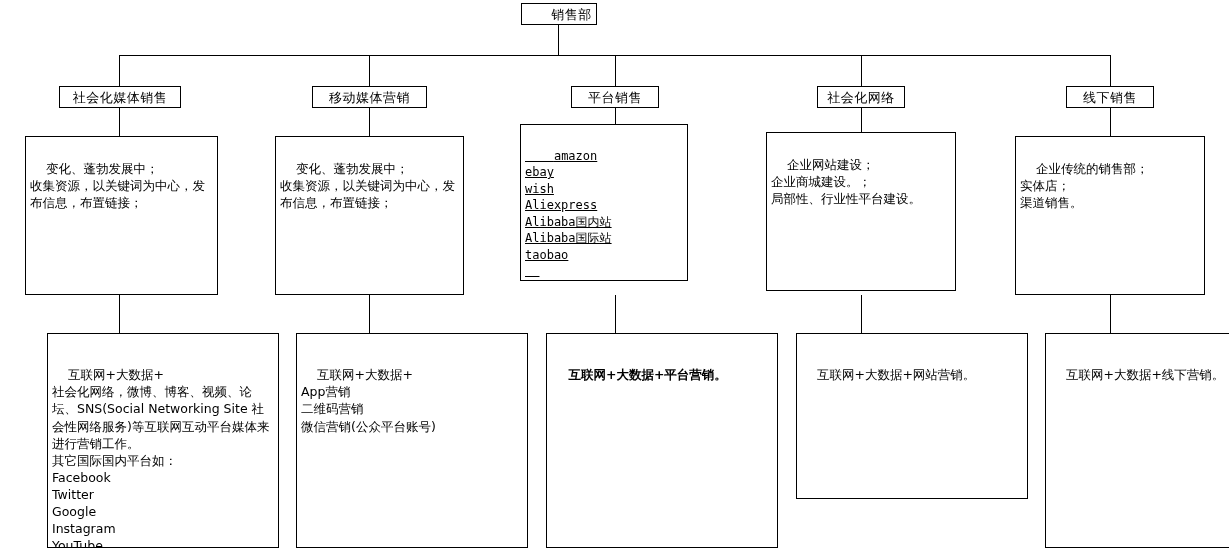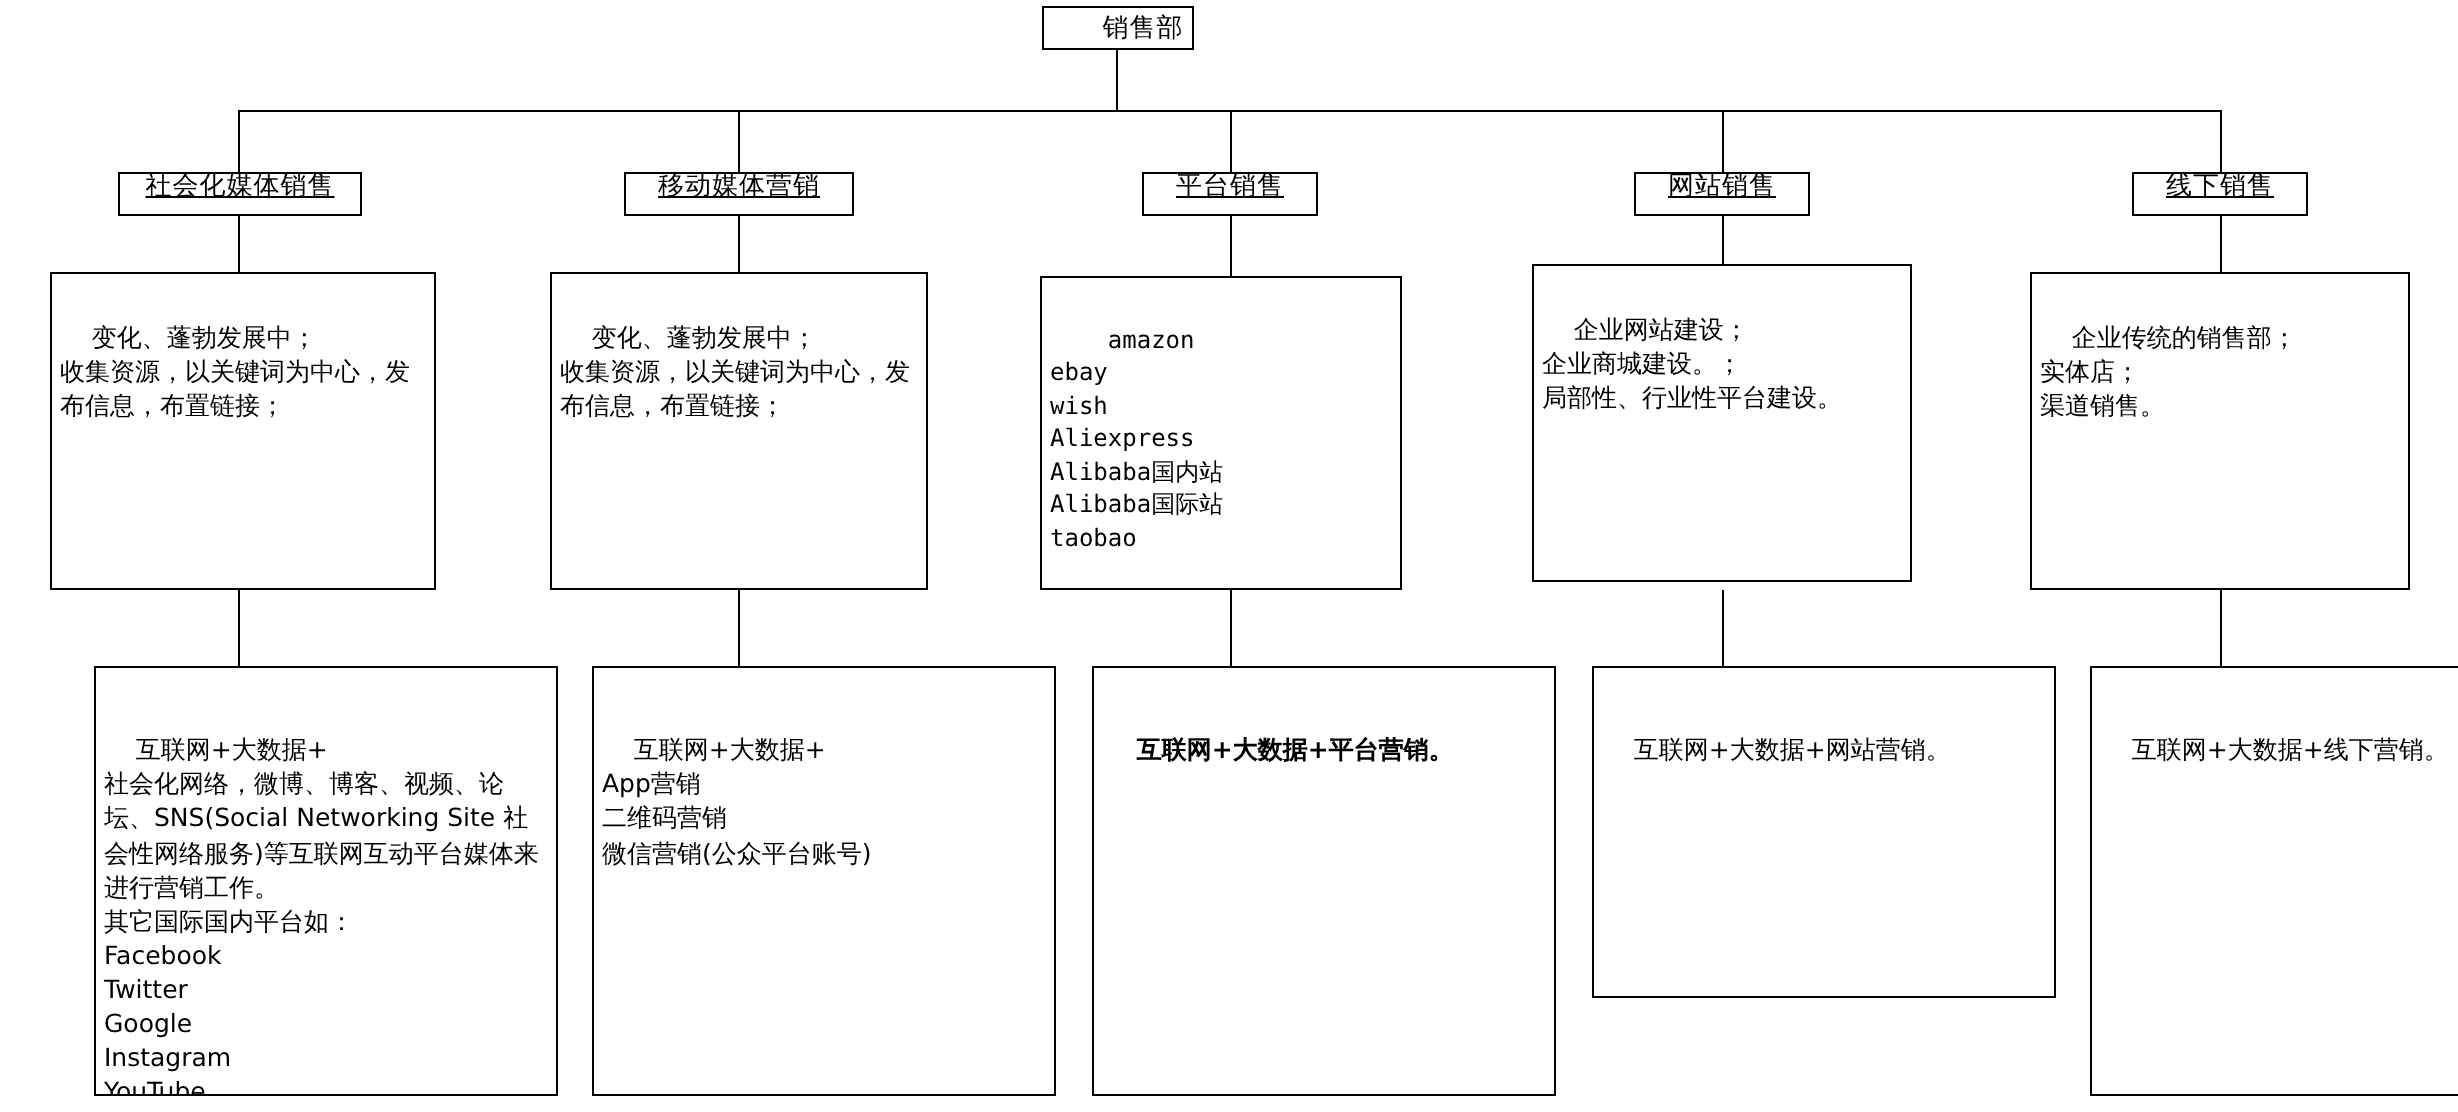--- a/index.html
+++ b/index.html
@@ -20,27 +20,26 @@
   }
   .box {
     position: absolute;
     box-sizing: border-box;
     border: 1px solid #000000;
     background: #ffffff;
     z-index: 2;
   }
   .header-box {
     display: flex;
-    align-items: flex-start;
+    align-items: center;
     justify-content: center;
     font-size: 13px;
     line-height: 1;
     letter-spacing: 0.5px;
     white-space: nowrap;
-    text-decoration: underline;
   }
   .root-box {
     display: flex;
     align-items: center;
     justify-content: center;
     font-size: 13px;
     line-height: 1;
     letter-spacing: 0.5px;
     white-space: nowrap;
   }
@@ -130,37 +129,37 @@
 App营销
 二维码营销
 微信营销(公众平台账号)</span>
   </div>
 
   <div class="vline" style="left:615px; top:55px; height:31px;"></div>
   <div class="box header-box" style="left:571px; top:86px; width:88px; height:22px;">
     <span>平台销售</span>
   </div>
   <div class="vline" style="left:615px; top:108px; height:30px;"></div>
-  <div class="box detail-box mono-box" style="left:520px; top:138px; width:181px; height:157px;">
+  <div class="box detail-box mono-box" style="left:520px; top:124px; width:168px; height:157px;text-decoration:underline;">
     <span>amazon
 ebay
 wish
 Aliexpress
 Alibaba国内站
 Alibaba国际站
 taobao</span>
   </div>
   <div class="vline" style="left:615px; top:295px; height:38px;"></div>
   <div class="box leaf-box" style="left:502px; top:333px; width:232px; height:215px;font-weight:bold;">
     <span>互联网+大数据+平台营销。</span>
   </div>
 
   <div class="vline" style="left:861px; top:55px; height:31px;"></div>
   <div class="box header-box" style="left:817px; top:86px; width:88px; height:22px;">
-    <span>网站销售</span>
+    <span>社会化网络</span>
   </div>
   <div class="vline" style="left:861px; top:108px; height:28px;"></div>
   <div class="box detail-box" style="left:766px; top:132px; width:190px; height:159px;">
     <span>企业网站建设；
 企业商城建设。；
 局部性、行业性平台建设。</span>
   </div>
   <div class="vline" style="left:861px; top:295px; height:38px;"></div>
   <div class="box leaf-box" style="left:752px; top:333px; width:232px; height:166px;">
     <span>互联网+大数据+网站营销。</span>

